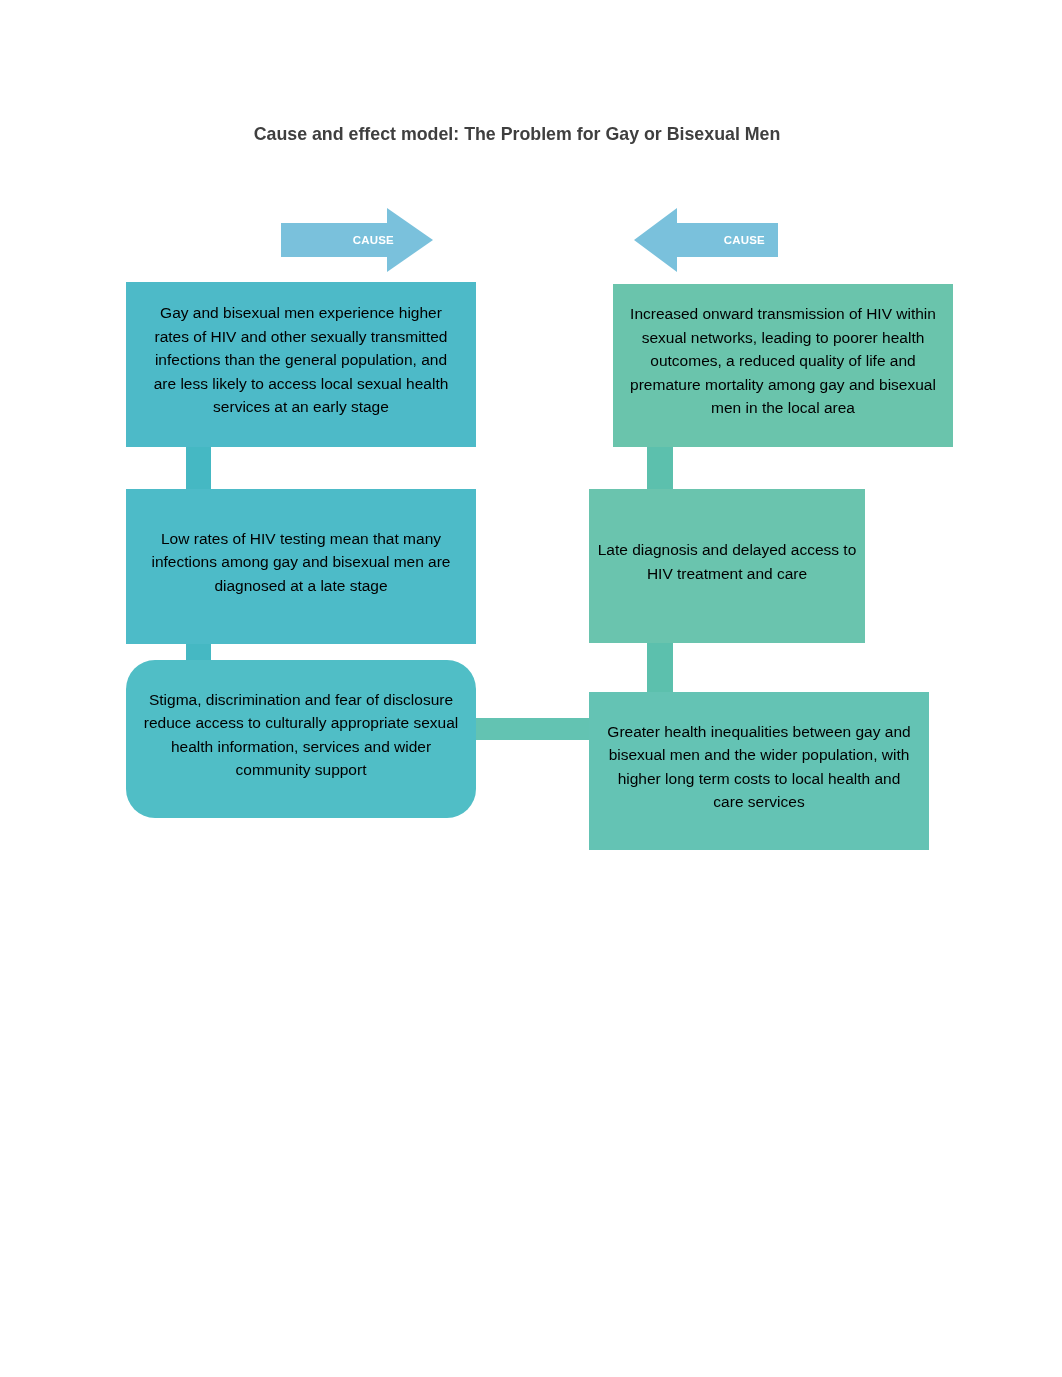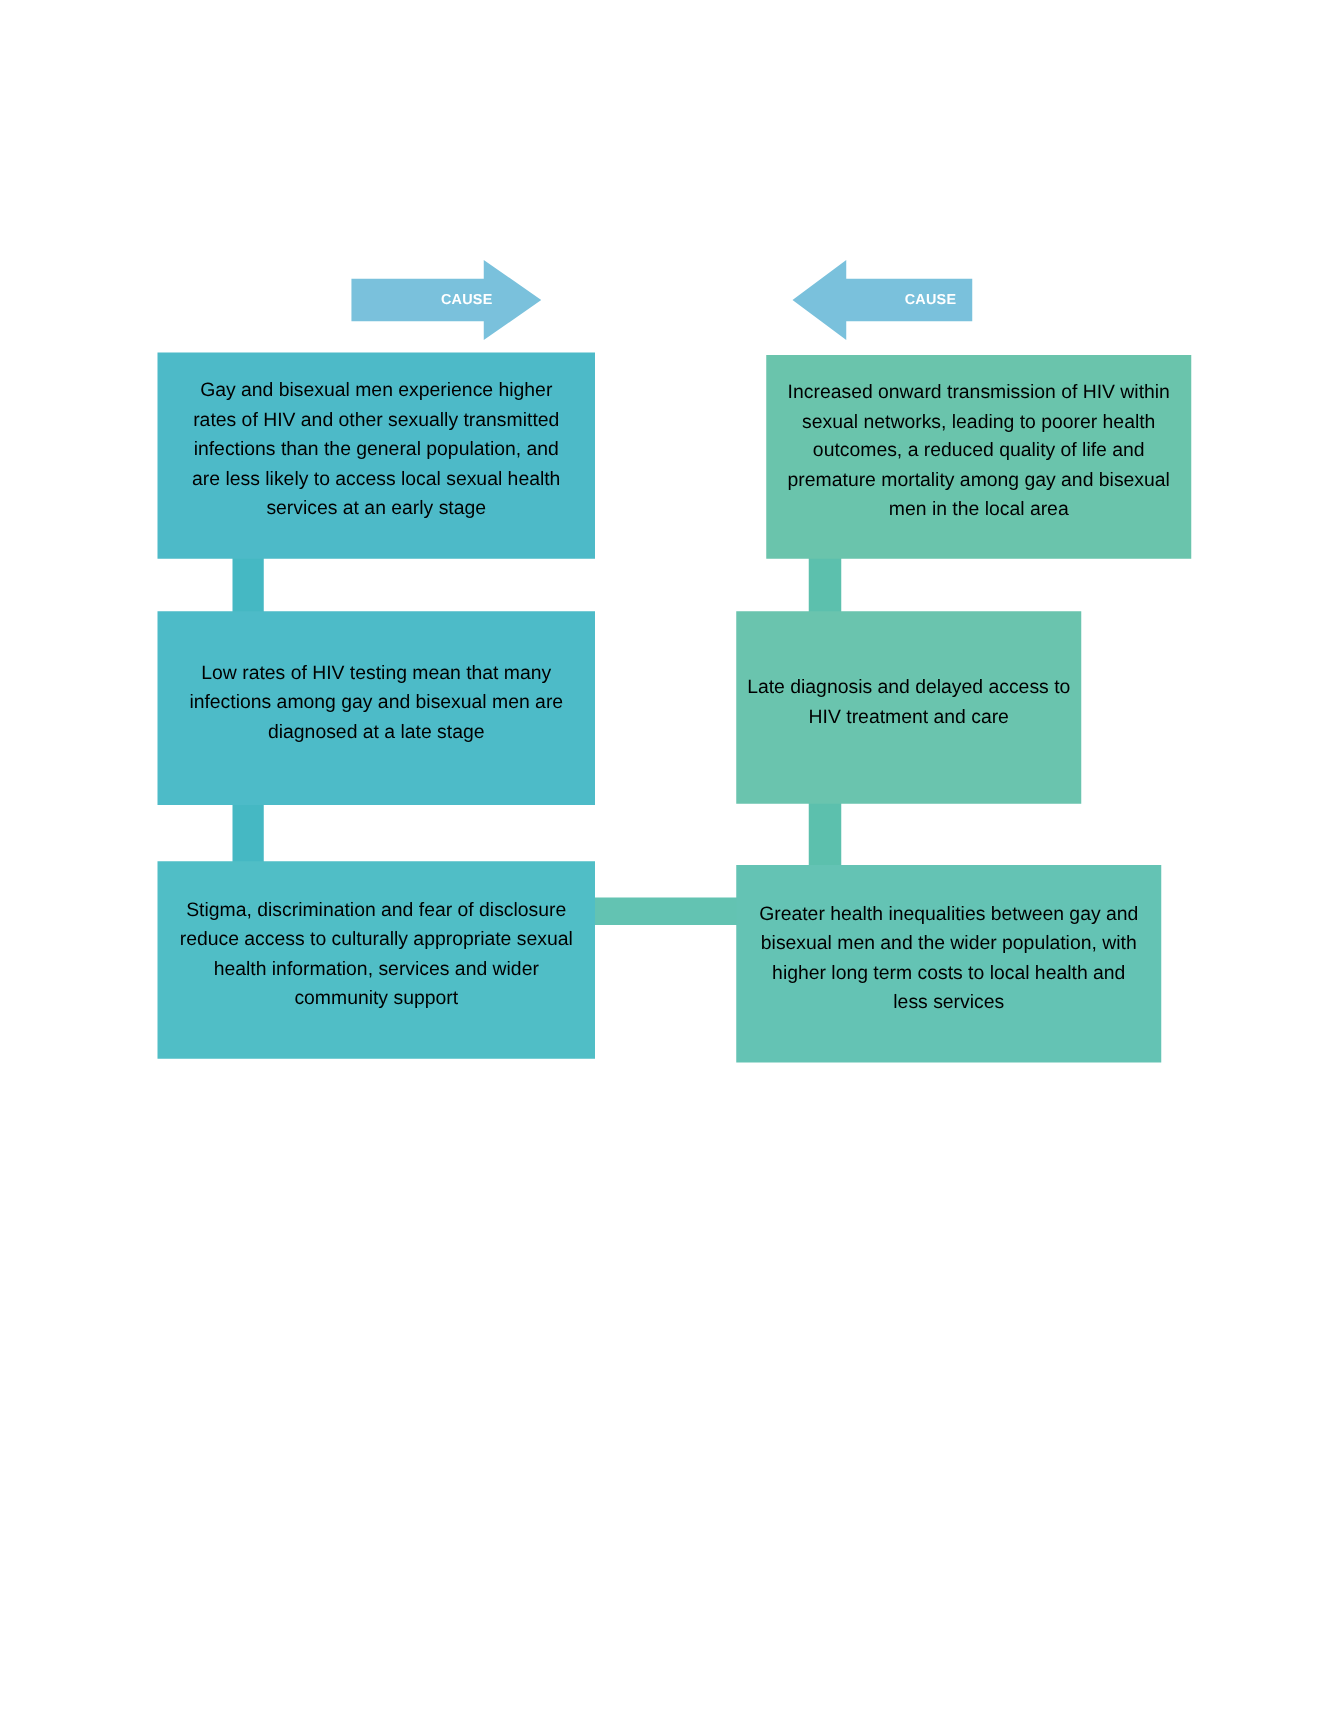--- a/index.html
+++ b/index.html
@@ -9,20 +9,21 @@
 .box{position:absolute;box-sizing:border-box;color:#000000;display:flex;align-items:center;justify-content:center;text-align:center;font-size:15.5px;line-height:23.5px;font-weight:400;padding-bottom:9px;}
 .box > span{display:block;}
 .conn{position:absolute;}
 .arrowwrap{position:absolute;}
 .arrowlabel{position:absolute;color:#ffffff;font-size:11.5px;font-weight:bold;text-align:right;letter-spacing:.2px;}
 </style>
 </head>
 <body>
 
 <div class="stage">
+  <div class="title">Cause and effect model: The Problem for Gay or Bisexual Men</div>
 
   <svg class="arrowwrap" style="left:281px;top:207px;width:153px;height:66px;" viewBox="0 0 153 66">
     <path d="M0 16 L106 16 L106 1 L152 33 L106 65 L106 50 L0 50 Z" fill="#7AC1DC"></path>
   </svg>
   <div class="arrowlabel" style="left:294px;top:234px;width:100px;">CAUSE</div>
 
   <svg class="arrowwrap" style="left:633px;top:207px;width:145px;height:66px;" viewBox="0 0 145 66">
     <path d="M145 16 L44 16 L44 1 L1 33 L44 65 L44 50 L145 50 Z" fill="#7AC1DC"></path>
   </svg>
   <div class="arrowlabel" style="left:665px;top:234px;width:100px;">CAUSE</div>
@@ -32,26 +33,26 @@
   <div class="conn" style="left:647px;top:440px;width:26px;height:52px;background:#5CC0AD;"></div>
   <div class="conn" style="left:647px;top:638px;width:26px;height:58px;background:#5CC0AD;"></div>
   <div class="conn" style="left:472px;top:718px;width:121px;height:22px;background:#63C3B2;"></div>
 
   <div class="box" style="left:126px;top:282px;width:350px;height:165px;background:#4DBAC8;">
       <span style="width:316px;">Gay and bisexual men experience higher rates of HIV and other sexually transmitted infections than the general population, and are less likely to access local sexual health services at an early stage</span>
     </div>
   <div class="box" style="left:126px;top:489px;width:350px;height:155px;background:#4DBBC8;">
       <span style="width:316px;">Low rates of HIV testing mean that many infections among gay and bisexual men are diagnosed at a late stage</span>
     </div>
-  <div class="box" style="left:126px;top:689px;width:350px;height:158px;background:#50BEC6;">
+  <div class="box" style="left:126px;top:660px;width:350px;height:158px;background:#50BEC6;border-radius:29px;">
       <span style="width:316px;">Stigma, discrimination and fear of disclosure reduce access to culturally appropriate sexual health information, services and wider community support</span>
     </div>
 
   <div class="box" style="left:589px;top:284px;width:340px;height:163px;background:#6AC4AC;margin-left:24px;">
       <span style="width:308px;">Increased onward transmission of HIV within sexual networks, leading to poorer health outcomes, a reduced quality of life and premature mortality among gay and bisexual men in the local area</span>
     </div>
   <div class="box" style="left:589px;top:489px;width:276px;height:154px;background:#6AC4AE;">
       <span style="width:308px;">Late diagnosis and delayed access to HIV treatment and care</span>
     </div>
   <div class="box" style="left:589px;top:692px;width:340px;height:158px;background:#64C3B4;">
-      <span style="width:308px;">Greater health inequalities between gay and bisexual men and the wider population, with higher long term costs to local health and less services</span>
+      <span style="width:308px;">Greater health inequalities between gay and bisexual men and the wider population, with higher long term costs to local health and care services</span>
     </div>
 </div>
 
 </body></html>

